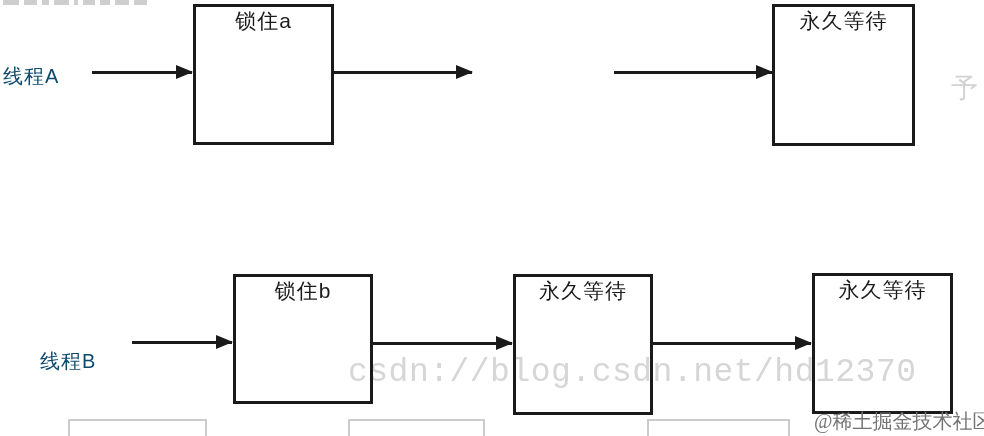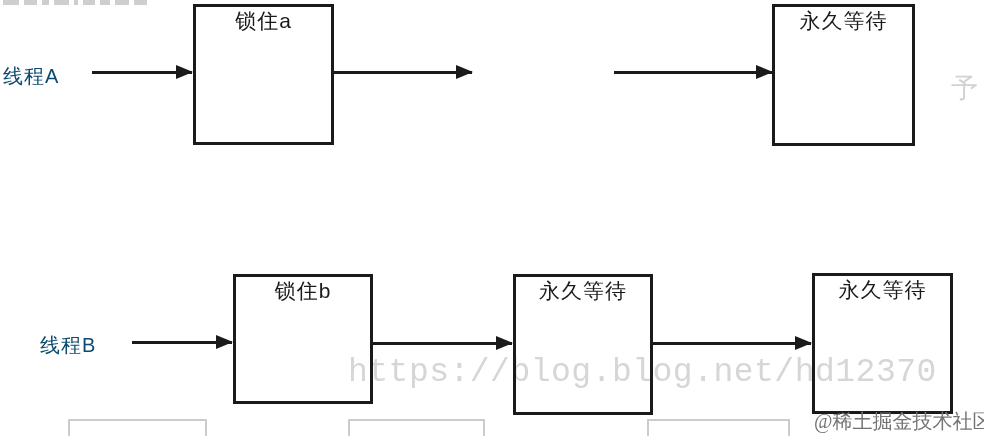--- a/index.html
+++ b/index.html
@@ -64,40 +64,40 @@
     <i style="width:15px"></i>
       <i style="width:4px"></i>
       <i style="width:12px"></i>
     <i style="width:10px"></i>
       <i style="width:14px"></i>
       <i style="width:13px"></i>
   </div>
 
   <div class="wm-frag-right">予</div>
 
-  <div class="wm-url">https://blog.blog.net/hd12370</div>
+  <div class="wm-url">csdn://blog.csdn.net/hd12370</div>
 
   <div class="thread-label" style="left:3px; top:63px;">线程A</div>
 
   <div class="arrow" style="left:92px; top:71px; width:100px;"></div>
 
   <div class="node" style="left:193px; top:4px; width:141px; height:141px;">
     <span>锁住a</span>
   </div>
 
   <div class="arrow" style="left:334px; top:71px; width:138px;"></div>
 
 
   <div class="arrow" style="left:614px; top:71px; width:158px;"></div>
 
   <div class="node" style="left:772px; top:4px; width:143px; height:142px;">
     <span>永久等待</span>
   </div>
 
-  <div class="thread-label" style="left:40px; top:332px;">线程B</div>
+  <div class="thread-label" style="left:40px; top:348px;">线程B</div>
 
   <div class="arrow" style="left:132px; top:341px; width:100px;"></div>
 
   <div class="node" style="left:233px; top:274px; width:140px; height:130px;">
     <span>锁住b</span>
   </div>
 
   <div class="arrow" style="left:373px; top:342px; width:139px;"></div>
 
   <div class="node" style="left:513px; top:274px; width:140px; height:141px;">

